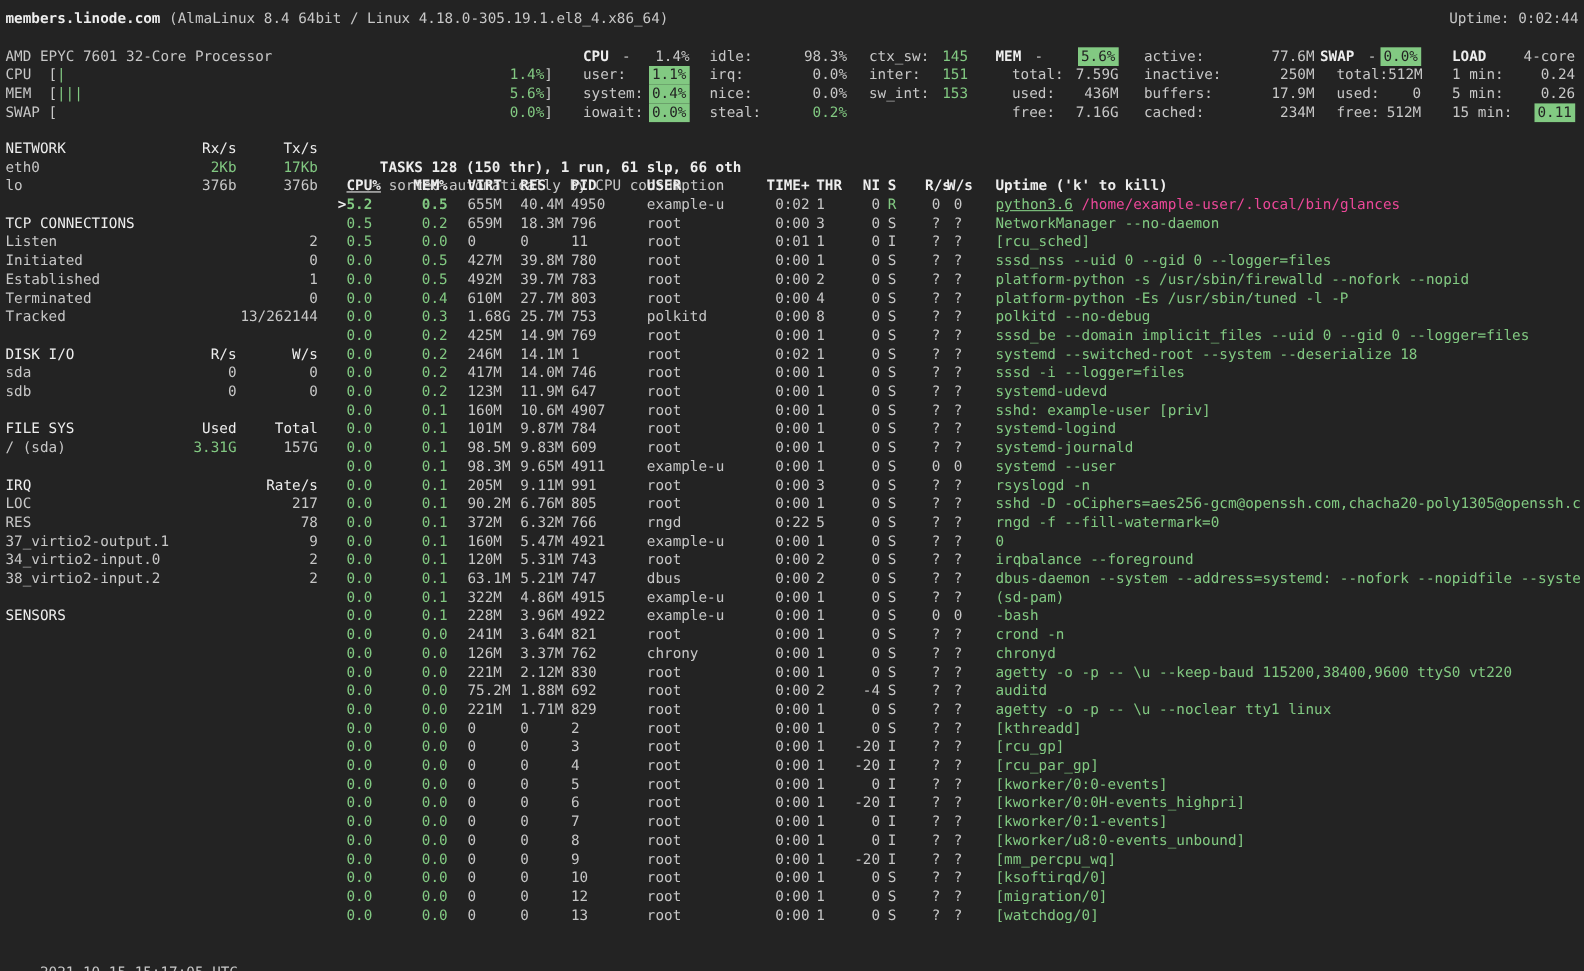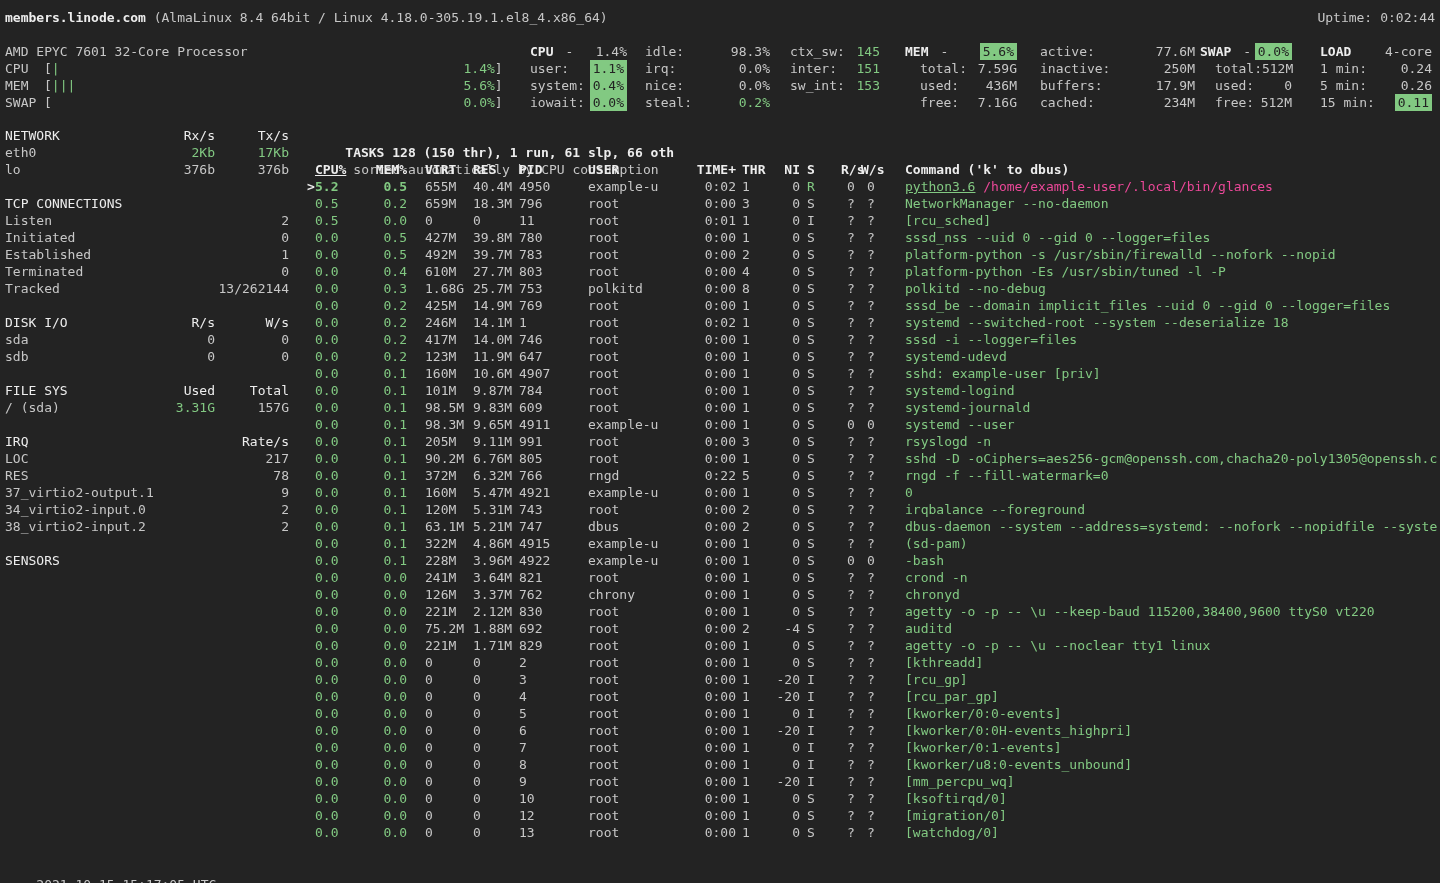--- a/index.html
+++ b/index.html
@@ -253,21 +253,21 @@
     <span class="c-virt">VIRT</span>
     <span class="c-res">RES</span>
     <span class="c-pid">PID</span>
     <span class="c-user">USER</span>
     <span class="c-time">TIME+</span>
     <span class="c-thr">THR</span>
     <span class="c-ni">NI</span>
     <span class="c-s">S</span>
     <span class="c-rs">R/s</span>
     <span class="c-ws">W/s</span>
-    <span class="c-cmd">Command ('k' to dbus)</span>
+    <span class="c-cmd">Uptime ('k' to kill)</span>
   </div>
 
   <div id="process-rows">
       <div class="proc-row"><span class="c-cursor bright">&gt;</span><span class="c-cpu green bold">5.2</span><span class="c-mem green bold">0.5</span><span class="c-virt">655M</span><span class="c-res">40.4M</span><span class="c-pid">4950</span><span class="c-user">example-u</span><span class="c-time">0:02</span><span class="c-thr">1</span><span class="c-ni">0</span><span class="c-s green">R</span><span class="c-rs">0</span><span class="c-ws">0</span><span class="c-cmd"><span class="green ul">python3.6</span><span class="args"> /home/example-user/.local/bin/glances</span></span></div>
       <div class="proc-row"><span class="c-cursor bright"></span><span class="c-cpu green">0.5</span><span class="c-mem green">0.2</span><span class="c-virt">659M</span><span class="c-res">18.3M</span><span class="c-pid">796</span><span class="c-user">root</span><span class="c-time">0:00</span><span class="c-thr">3</span><span class="c-ni">0</span><span class="c-s">S</span><span class="c-rs">?</span><span class="c-ws">?</span><span class="c-cmd"><span class="green">NetworkManager --no-daemon</span></span></div>
       <div class="proc-row"><span class="c-cursor bright"></span><span class="c-cpu green">0.5</span><span class="c-mem green">0.0</span><span class="c-virt">0</span><span class="c-res">0</span><span class="c-pid">11</span><span class="c-user">root</span><span class="c-time">0:01</span><span class="c-thr">1</span><span class="c-ni">0</span><span class="c-s">I</span><span class="c-rs">?</span><span class="c-ws">?</span><span class="c-cmd"><span class="green">[rcu_sched]</span></span></div>
       <div class="proc-row"><span class="c-cursor bright"></span><span class="c-cpu green">0.0</span><span class="c-mem green">0.5</span><span class="c-virt">427M</span><span class="c-res">39.8M</span><span class="c-pid">780</span><span class="c-user">root</span><span class="c-time">0:00</span><span class="c-thr">1</span><span class="c-ni">0</span><span class="c-s">S</span><span class="c-rs">?</span><span class="c-ws">?</span><span class="c-cmd"><span class="green">sssd_nss --uid 0 --gid 0 --logger=files</span></span></div>
       <div class="proc-row"><span class="c-cursor bright"></span><span class="c-cpu green">0.0</span><span class="c-mem green">0.5</span><span class="c-virt">492M</span><span class="c-res">39.7M</span><span class="c-pid">783</span><span class="c-user">root</span><span class="c-time">0:00</span><span class="c-thr">2</span><span class="c-ni">0</span><span class="c-s">S</span><span class="c-rs">?</span><span class="c-ws">?</span><span class="c-cmd"><span class="green">platform-python -s /usr/sbin/firewalld --nofork --nopid</span></span></div>
       <div class="proc-row"><span class="c-cursor bright"></span><span class="c-cpu green">0.0</span><span class="c-mem green">0.4</span><span class="c-virt">610M</span><span class="c-res">27.7M</span><span class="c-pid">803</span><span class="c-user">root</span><span class="c-time">0:00</span><span class="c-thr">4</span><span class="c-ni">0</span><span class="c-s">S</span><span class="c-rs">?</span><span class="c-ws">?</span><span class="c-cmd"><span class="green">platform-python -Es /usr/sbin/tuned -l -P</span></span></div>
       <div class="proc-row"><span class="c-cursor bright"></span><span class="c-cpu green">0.0</span><span class="c-mem green">0.3</span><span class="c-virt">1.68G</span><span class="c-res">25.7M</span><span class="c-pid">753</span><span class="c-user">polkitd</span><span class="c-time">0:00</span><span class="c-thr">8</span><span class="c-ni">0</span><span class="c-s">S</span><span class="c-rs">?</span><span class="c-ws">?</span><span class="c-cmd"><span class="green">polkitd --no-debug</span></span></div>

